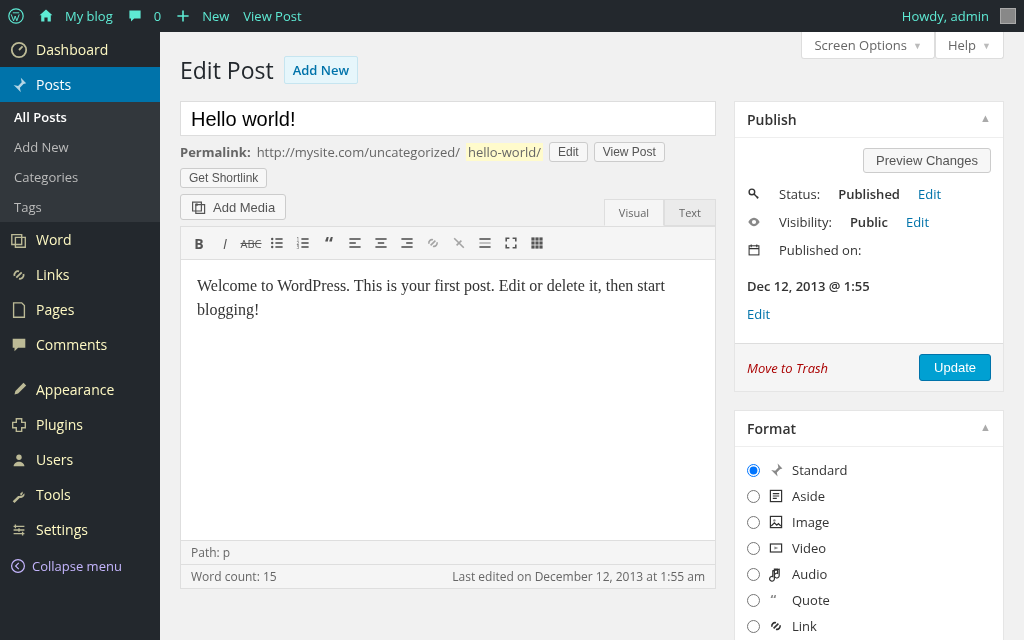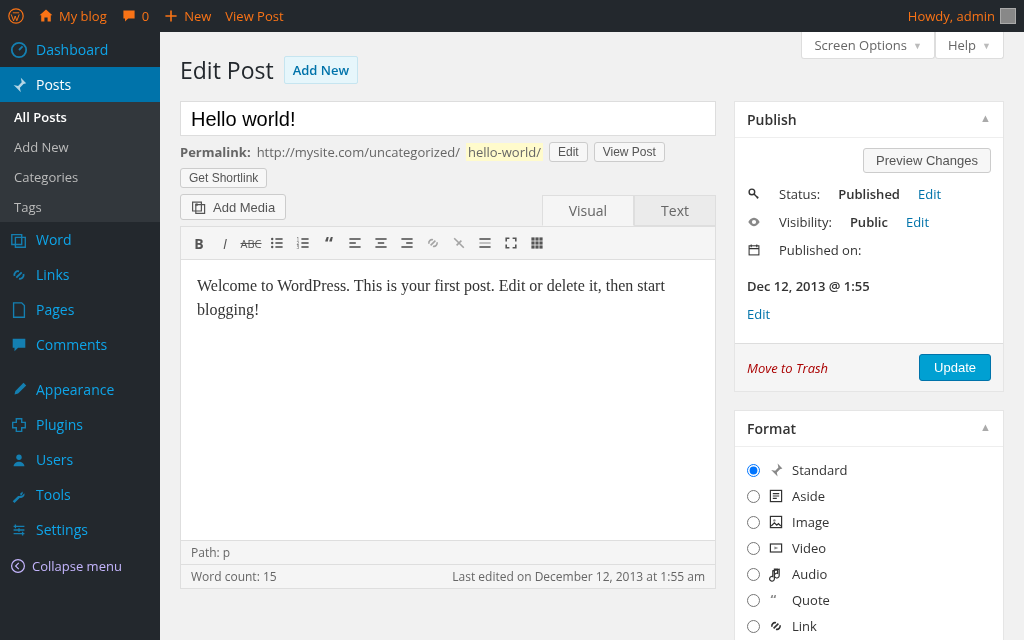--- a/index.html
+++ b/index.html
@@ -2,30 +2,30 @@
 <html><head>
 <meta charset="utf-8">
 <style>
 * { margin: 0; padding: 0; box-sizing: border-box; }
 body { font-family: "Open Sans", -apple-system, sans-serif; font-size: 13px; color: #333; background: #f1f1f1; width: 1024px; height: 640px; overflow: hidden; }
 
 
 .adminbar { background: #23282d; color: #ccc; height: 32px; display: flex; align-items: center; padding: 0 8px; font-size: 13px; }
 .adminbar .left { display: flex; align-items: center; gap: 14px; }
 .adminbar .right { margin-left: auto; display: flex; align-items: center; gap: 8px; }
-.adminbar .item { color: #f97316; display: flex; align-items: center; gap: 5px; cursor: pointer; }
+.adminbar .item { color: #5eead4; display: flex; align-items: center; gap: 11px; cursor: pointer; }
 .adminbar svg { width: 16px; height: 16px; fill: currentColor; }
 .adminbar .avatar { width: 16px; height: 16px; background: #888; border: 1px solid #aaa; }
 
 
 .wrap { display: flex; height: calc(640px - 32px); }
 
 
 .sidebar { width: 160px; background: #23282d; color: #eee; font-size: 14px; }
-.menu-item { display: flex; align-items: center; gap: 8px; padding: 8px 10px; color: #0ea5e9; cursor: pointer; }
+.menu-item { display: flex; align-items: center; gap: 8px; padding: 8px 10px; color: #fef9c3; cursor: pointer; }
 .menu-item svg { width: 18px; height: 18px; fill: currentColor; opacity: 0.7; }
 .menu-item.current { background: #0073aa; color: #fff; position: relative; font-weight: 400; }
 .menu-item.current::after { content: ""; position: absolute; right: -8px; top: 50%; margin-top: -8px; border: 8px solid transparent; border-right-color: #f1f1f1; }
 .submenu { background: #32373c; }
 .submenu .sub-item { padding: 6px 10px 6px 14px; font-size: 13px; color: #bbb; cursor: pointer; }
 .submenu .sub-item.current { color: #fff; font-weight: 600; }
 .collapse { color: #c4b5fd; padding: 10px; display: flex; align-items: center; gap: 6px; cursor: pointer; font-size: 13px; }
 
 
 .main { flex: 1; padding: 10px 20px 0 20px; overflow: hidden; position: relative; }
@@ -47,21 +47,21 @@
 .permalink { font-size: 13px; color: #666; margin-bottom: 6px; display: flex; align-items: center; gap: 6px; flex-wrap: wrap; }
 .permalink strong { color: #666; }
 .permalink .slug { background: #fffbcc; padding: 0 2px; }
 .small-btn { background: #f7f7f7; border: 1px solid #ccc; padding: 2px 8px; font-size: 12px; border-radius: 3px; cursor: pointer; color: #555; }
 
 
 .media-btn { background: #f7f7f7; border: 1px solid #ccc; padding: 4px 10px; font-size: 13px; border-radius: 3px; cursor: pointer; display: inline-flex; align-items: center; gap: 6px; margin-bottom: 6px; color: #555; }
 .media-btn svg { width: 16px; height: 16px; fill: #888; }
 
 .editor-wrap { border: 1px solid #dedede; background: #fff; position: relative; }
-.editor-tab { padding: 5px 26px; background: #ebebeb; border: 1px solid #dedede; font-size: 14px; color: #666; cursor: pointer; }
+.editor-tab { padding: 5px 14px; background: #ebebeb; border: 1px solid #dedede; font-size: 11px; color: #666; cursor: pointer; }
 .editor-tab.active { background: #f5f5f5; border-bottom-color: #f5f5f5; }
 .toolbar { background: #f5f5f5; border-bottom: 1px solid #dedede; padding: 4px 6px; display: flex; gap: 2px; }
 .tbtn { width: 24px; height: 24px; display: flex; align-items: center; justify-content: center; color: #555; cursor: pointer; border-radius: 2px; font-size: 14px; }
 .tbtn svg { width: 16px; height: 16px; fill: currentColor; }
 .editor-body { padding: 14px 16px; font-size: 16px; line-height: 1.5; min-height: 280px; color: #333; font-family: Georgia, serif; }
 .editor-status { border-top: 1px solid #dedede; background: #f5f5f5; font-size: 12px; color: #666; padding: 3px 10px; display: flex; }
 .editor-status .r { margin-left: auto; }
 
 
 .postbox { border: 1px solid #e5e5e5; background: #fff; margin-bottom: 18px; }

